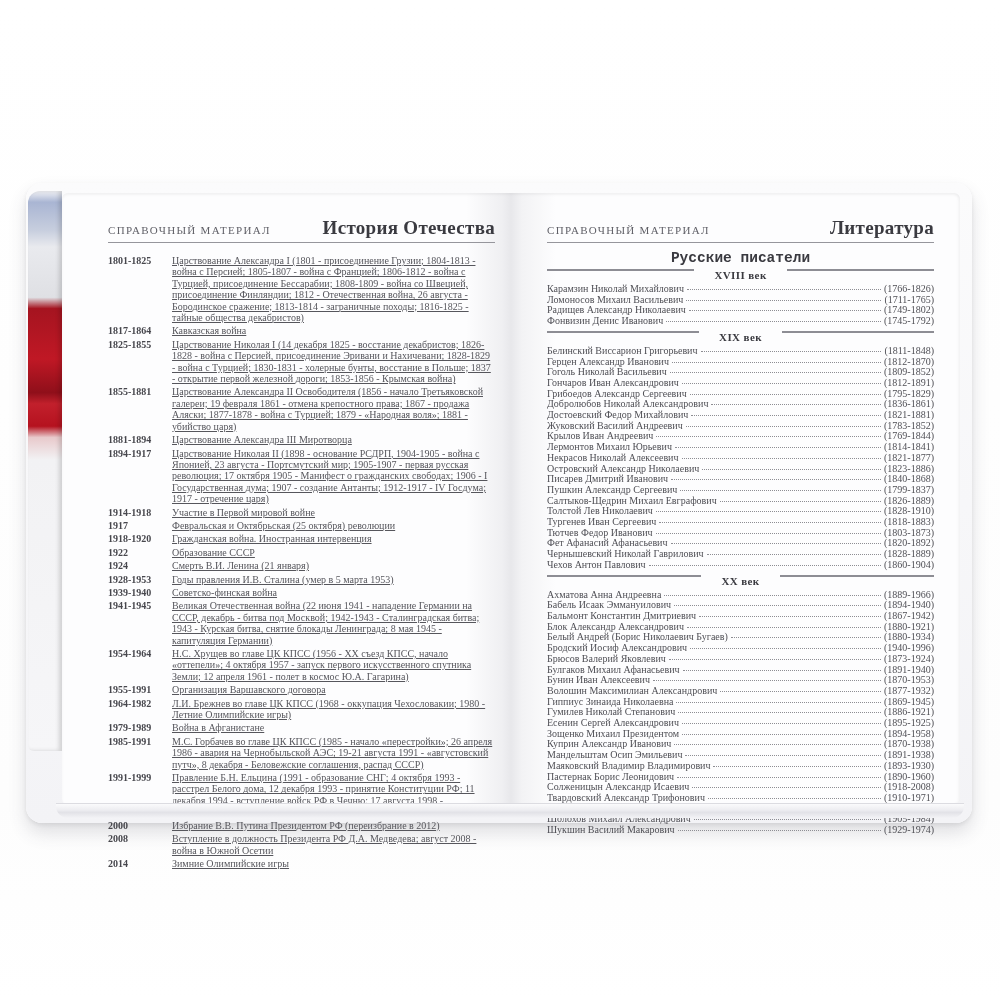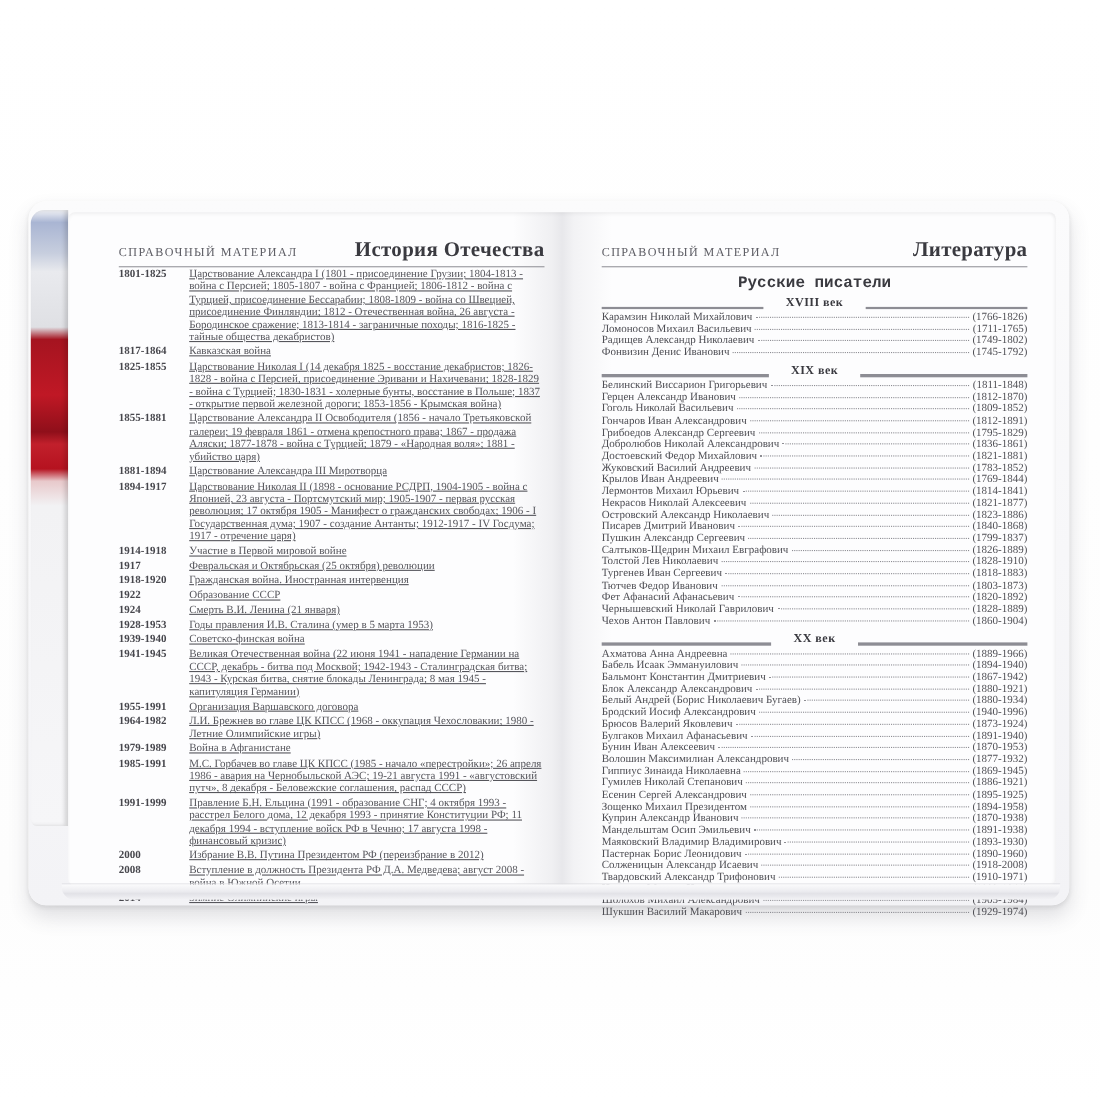--- a/index.html
+++ b/index.html
@@ -69,29 +69,29 @@
     display:flex;justify-content:space-between;align-items:baseline;
     border-bottom:1.5px solid #96969c;padding-bottom:3px;
   }
   .eyebrow{
     font-size:11px;letter-spacing:1.3px;color:#5f5f66;
     font-family:"Liberation Serif","DejaVu Serif",serif;
   }
   .page-title{font-size:19px;font-weight:bold;color:#3a3a40;letter-spacing:0.3px;}
 
   
-  .entries{margin-top:1px;}
+  .entries{margin-top:12px;}
   .entry{display:flex;margin-bottom:2px;font-size:10px;line-height:11.4px;color:#56565c;}
   .entry .years{width:64px;flex:none;font-weight:bold;color:#47474d;}
   .entry .etext{flex:1;padding-right:2px;text-decoration:underline;}
 
   
   .center-title{font-size:14.5px;font-weight:bold;color:#3a3a40;text-align:center;margin:7px 0 3px;font-family:Liberation Mono, monospace;}
   .group{margin-bottom:4px;}
-  .group-head{display:flex;align-items:flex-end;gap:20px;margin:2px 0 3px;}
+  .group-head{display:flex;align-items:flex-start;gap:20px;margin:2px 0 3px;}
   .group-line{flex:1;height:2.4px;background:#8d8d94;}
   .group-label{font-size:11px;font-weight:bold;color:#3a3a40;letter-spacing:0.4px;}
   .wrow{display:flex;align-items:baseline;font-size:10px;line-height:10.7px;color:#4f4f55;}
   .wname{white-space:nowrap;}
   .wdots{flex:1;min-width:8px;border-bottom:1.2px dotted #8d8d93;margin:0 3px;transform:translateY(-2px);}
   .wyears{white-space:nowrap;}
 </style>
 </head>
 <body>
 
@@ -158,20 +158,24 @@
               </div>
               <div class="entry">
                 <div class="years">1939-1940</div>
                 <div class="etext">Советско-финская война</div>
               </div>
               <div class="entry">
                 <div class="years">1941-1945</div>
                 <div class="etext">Великая Отечественная война (22 июня 1941 - нападение Германии на СССР, декабрь - битва под Москвой; 1942-1943 - Сталинградская битва; 1943 - Курская битва, снятие блокады Ленинграда; 8 мая 1945 - капитуляция Германии)</div>
               </div>
               <div class="entry">
+                <div class="years">1954-1964</div>
+                <div class="etext">Н.С. Хрущев во главе ЦК КПСС (1956 - XX съезд КПСС, начало «оттепели»; 4 октября 1957 - запуск первого искусственного спутника Земли; 12 апреля 1961 - полет в космос Ю.А. Гагарина)</div>
+              </div>
+              <div class="entry">
                 <div class="years">1955-1991</div>
                 <div class="etext">Организация Варшавского договора</div>
               </div>
               <div class="entry">
                 <div class="years">1964-1982</div>
                 <div class="etext">Л.И. Брежнев во главе ЦК КПСС (1968 - оккупация Чехословакии; 1980 - Летние Олимпийские игры)</div>
               </div>
               <div class="entry">
                 <div class="years">1979-1989</div>
                 <div class="etext">Война в Афганистане</div>

